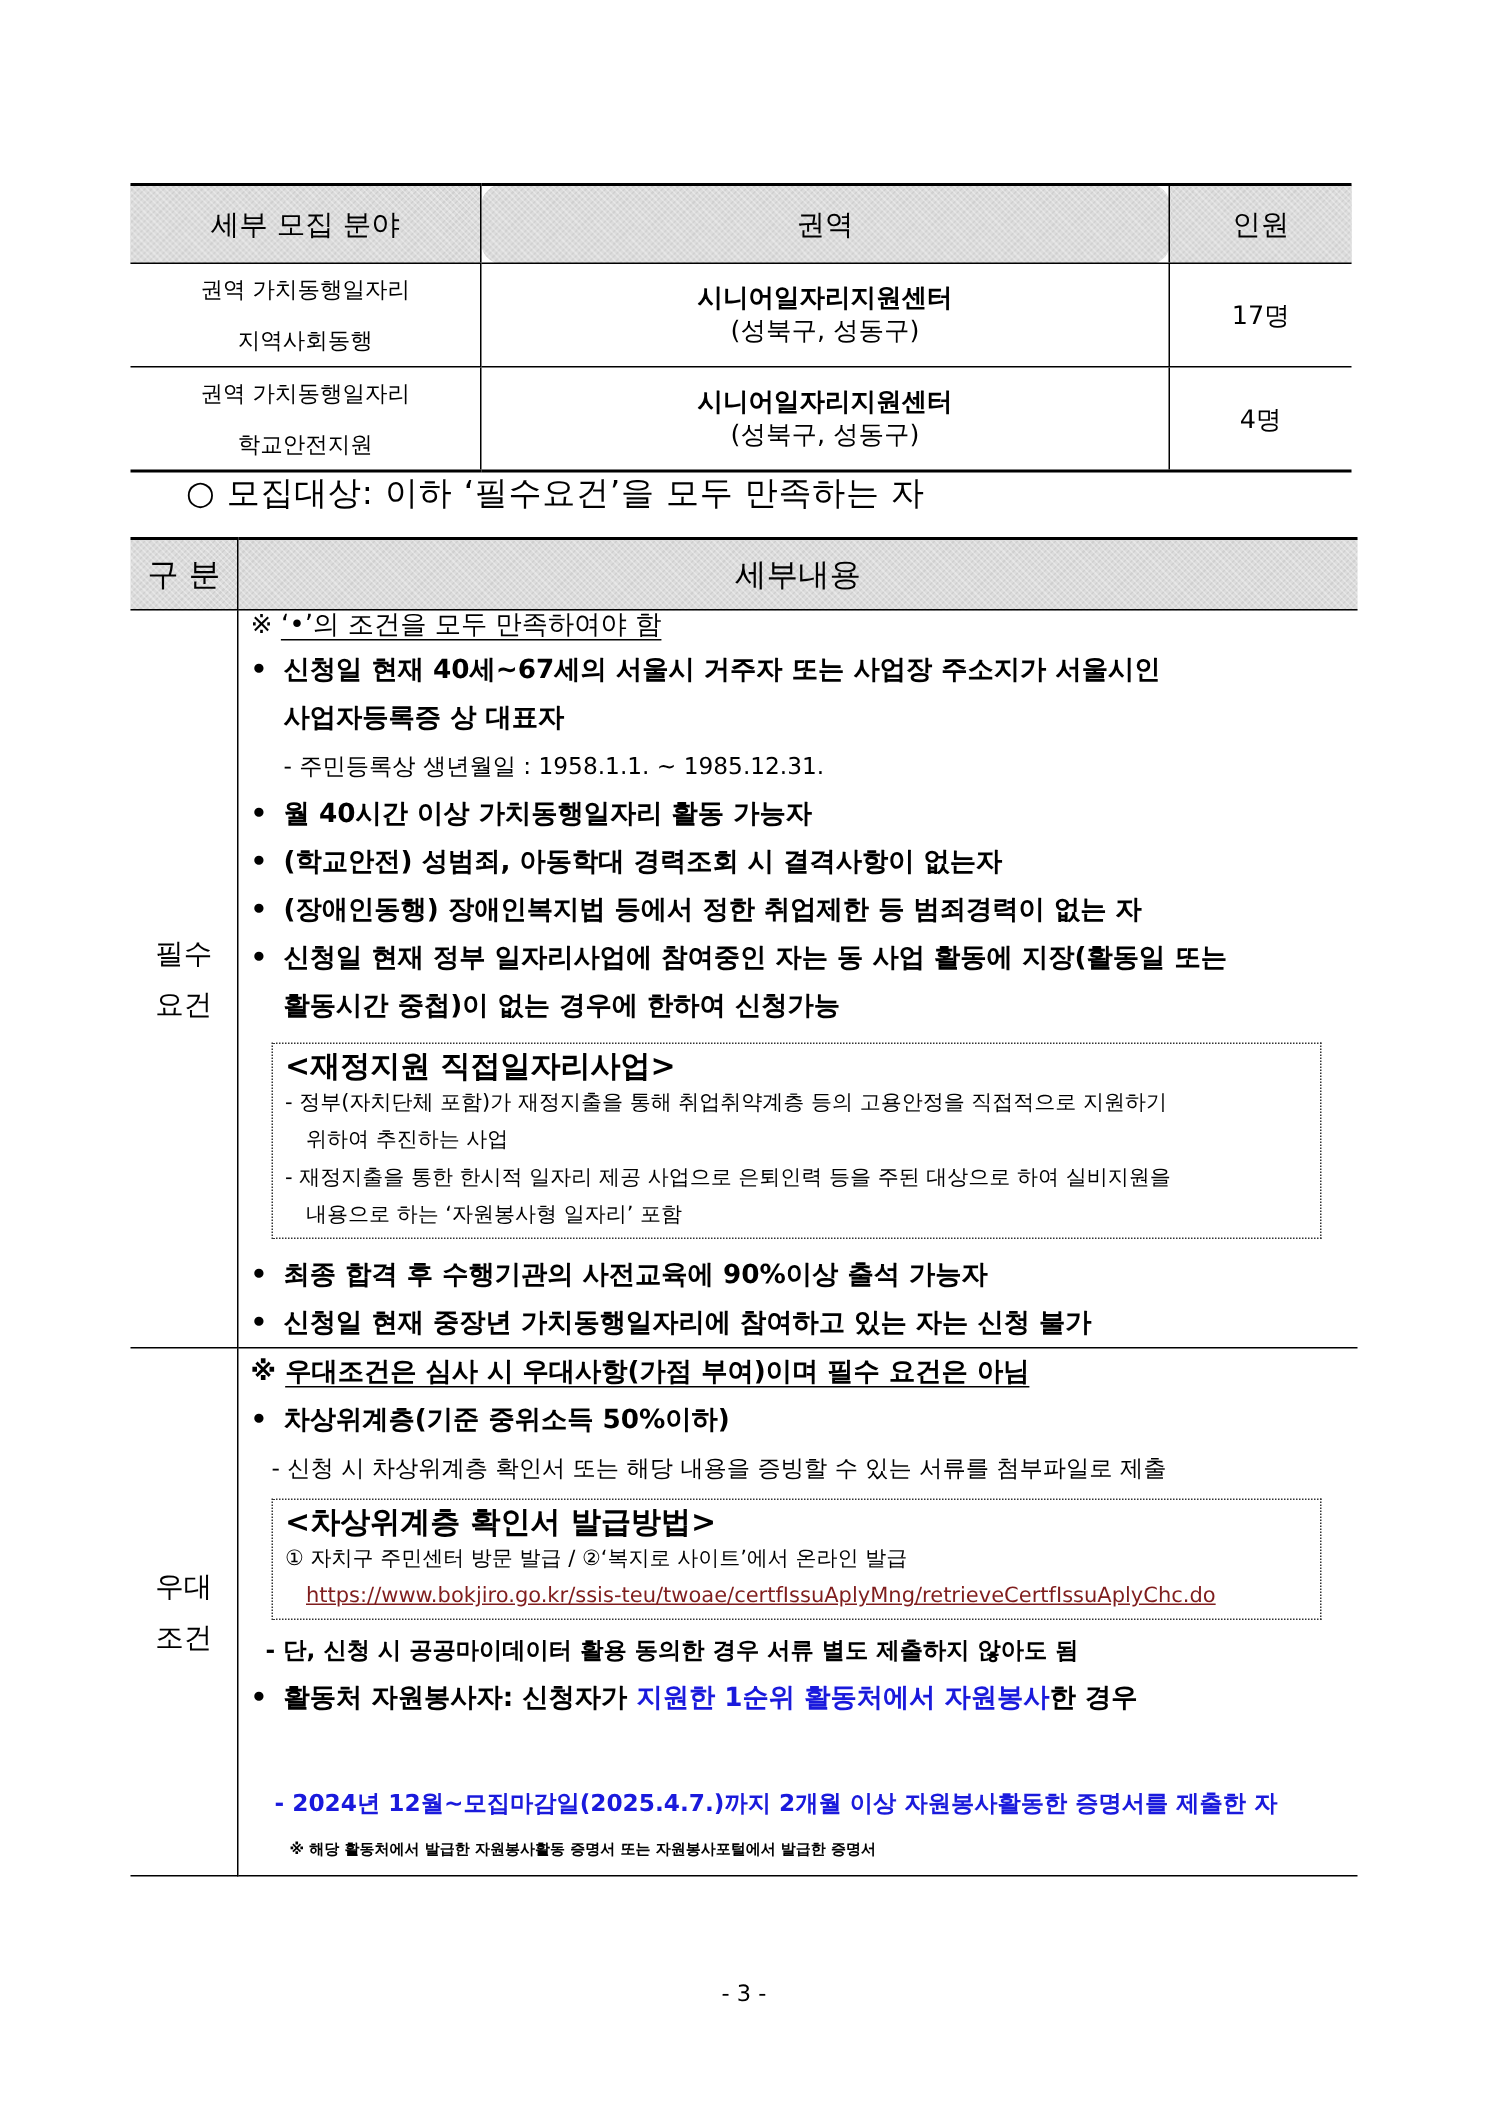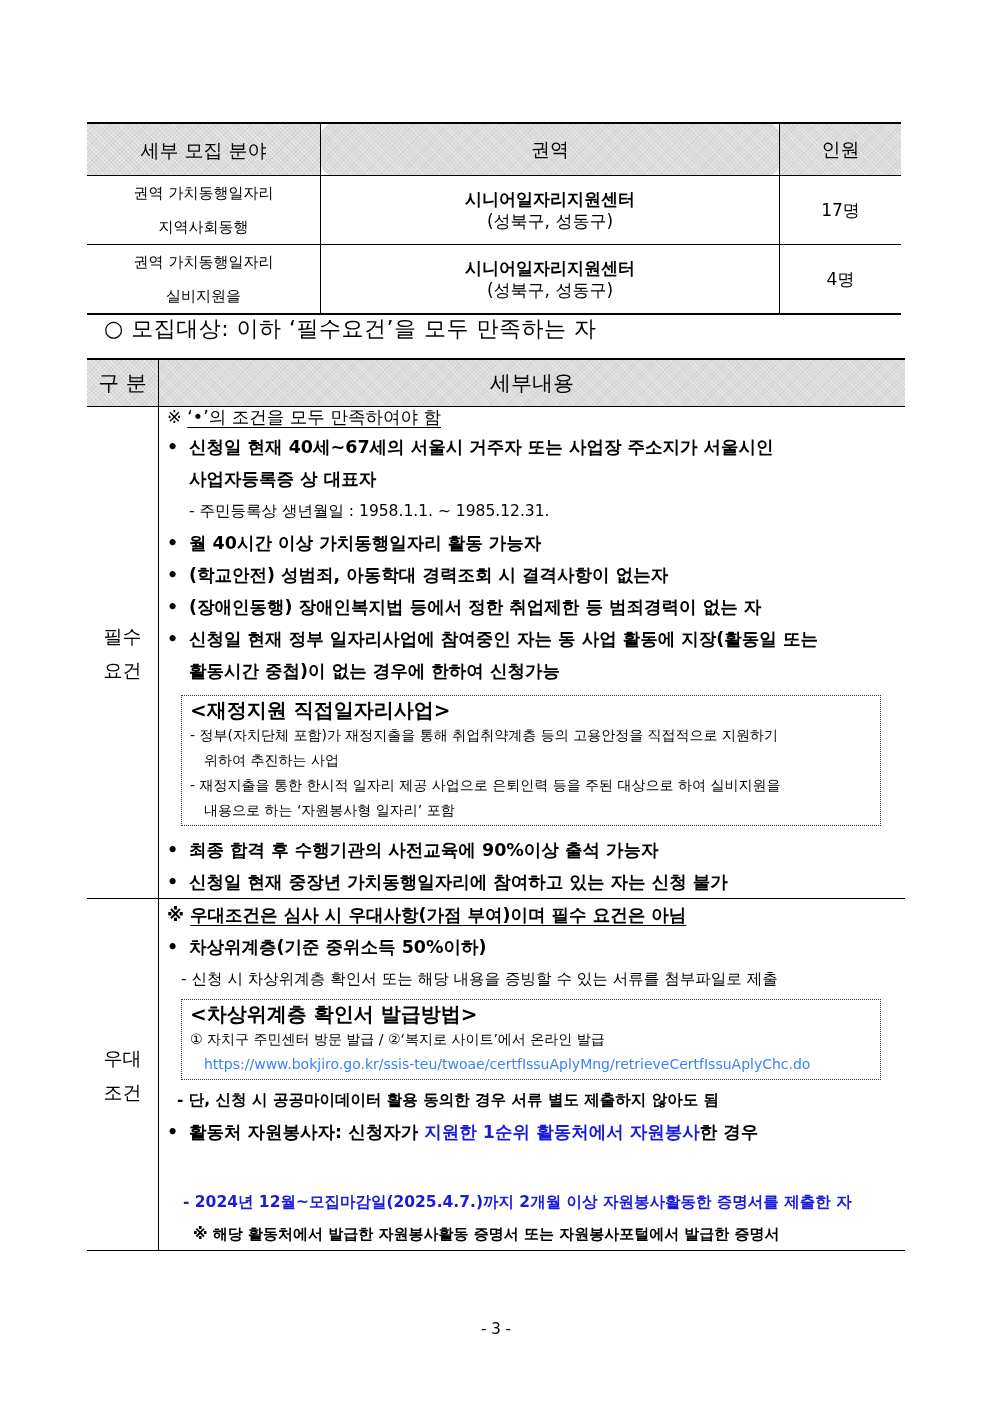--- a/index.html
+++ b/index.html
@@ -20,41 +20,41 @@
   .t1 tr.head td { height: 51px; font-size: 19px; border-top: 2px solid #000; }
   .t1 tr.row td { height: 62px; }
   .t1 .c1 { width: 233px; font-size: 15px; line-height: 34px; }
   .t1 .c2 { width: 458px; border-radius: 14px; }
   .t1 .c3 { width: 121px; font-size: 17px; }
   .t1 .cen1 { font-size: 17px; font-weight: bold; line-height: 22px; }
   .t1 .cen2 { font-size: 17px; line-height: 22px; }
   .t1 tr.last td { border-bottom: 2px solid #000; }
 
   .section-title {
-    position: absolute; left: 104px; top: 314px; font-size: 22px; letter-spacing: 0.5px;
+    position: absolute; left: 124px; top: 314px; font-size: 22px; letter-spacing: 0.5px;
   }
   
   .t2 { position: absolute; left: 87px; top: 358px; width: 818px; border-collapse: collapse; }
   .t2 td { border-bottom: 1px solid #000; vertical-align: top; padding: 0; }
   .t2 .lab { width: 71px; border-right: 1px solid #000; text-align: center; vertical-align: middle; font-size: 19px; line-height: 34px; }
   .t2 tr.head td { height: 46px; border-top: 2px solid #000; font-size: 21px; vertical-align: middle; text-align: center; }
   .t2 .cont { padding-left: 8px; font-size: 17.5px; }
   .line { line-height: 32px; white-space: nowrap; }
   .b { font-weight: bold; }
   .bul { display: inline-block; width: 22px; }
   .ind { padding-left: 22px; }
   .sub { font-size: 15.5px; padding-left: 22px; }
   .u { text-decoration: underline; text-underline-offset: 4px; }
   .box {
     border: 1px dotted #333; margin: 8px 24px 8px 14px; padding: 2px 8px; font-size: 14px; line-height: 25px;
   }
   .box .bt { font-weight: bold; font-size: 20px; }
   .box .ind2 { padding-left: 14px; }
   .blue { color: #1a1adc; margin-top: 38px; }
-  .link { color: #3b82f6; }
+  .link { color: #7f1d1d; text-decoration: underline; }
   .page-num { position: absolute; left: 0; width: 992px; top: 1320px; text-align: center; font-size: 15px; }
 </style>
 </head>
 <body>
 
 <table class="t1">
   <tbody>
       <tr class="head hatch">
     <td class="c1 hatch">세부 모집 분야</td>
     <td class="c2 hatch">권역</td>
@@ -67,21 +67,21 @@
     </td>
     <td class="c2">
       <div class="cen1">시니어일자리지원센터</div>
       <div class="cen2">(성북구, 성동구)</div>
     </td>
     <td class="c3">17명</td>
   </tr>
   <tr class="row last">
     <td class="c1">
       <div>권역 가치동행일자리</div>
-      <div>실비지원을</div>
+      <div>학교안전지원</div>
     </td>
     <td class="c2">
       <div class="cen1">시니어일자리지원센터</div>
       <div class="cen2">(성북구, 성동구)</div>
     </td>
     <td class="c3">4명</td>
   </tr>
 </tbody>
   </table>
 
@@ -137,20 +137,20 @@
       <div class="line b"><span class="bul">•</span><span>차상위계층(기준 중위소득 50%이하)</span></div>
       <div class="line" style="font-size:15.5px;padding-left:14px;">- 신청 시 차상위계층 확인서 또는 해당 내용을 증빙할 수 있는 서류를 첨부파일로 제출</div>
       <div class="box" style="margin-top:4px;margin-bottom:4px;">
         <div class="bt">&lt;차상위계층 확인서 발급방법&gt;</div>
         <div>① 자치구 주민센터 방문 발급 / ②‘복지로 사이트’에서 온라인 발급</div>
         <div class="ind2"><a class="link">https://www.bokjiro.go.kr/ssis-teu/twoae/certfIssuAplyMng/retrieveCertfIssuAplyChc.do</a></div>
       </div>
       <div class="line b" style="font-size:15.5px;padding-left:10px;">- 단, 신청 시 공공마이데이터 활용 동의한 경우 서류 별도 제출하지 않아도 됨</div>
       <div class="line b"><span class="bul">•</span><span>활동처 자원봉사자: 신청자가 </span><span class="blue">지원한 1순위 활동처에서 자원봉사</span><span>한 경우</span></div>
       <div class="line b blue" style="font-size:15.5px;padding-left:16px;">- 2024년 12월~모집마감일(2025.4.7.)까지 2개월 이상 자원봉사활동한 증명서를 제출한 자</div>
-      <div class="line b" style="font-size:15px;padding-left:26px;">※ 해당 활동처에서 발급한 자원봉사활동 증명서 또는 자원봉사포털에서 발급한 증명서</div>
+      <div class="line b" style="font-size:10px;padding-left:26px;">※ 해당 활동처에서 발급한 자원봉사활동 증명서 또는 자원봉사포털에서 발급한 증명서</div>
     </td>
   </tr>
 
 </tbody>
   </table>
 
 <div class="page-num">- 3 -</div>
 
 </body></html>

